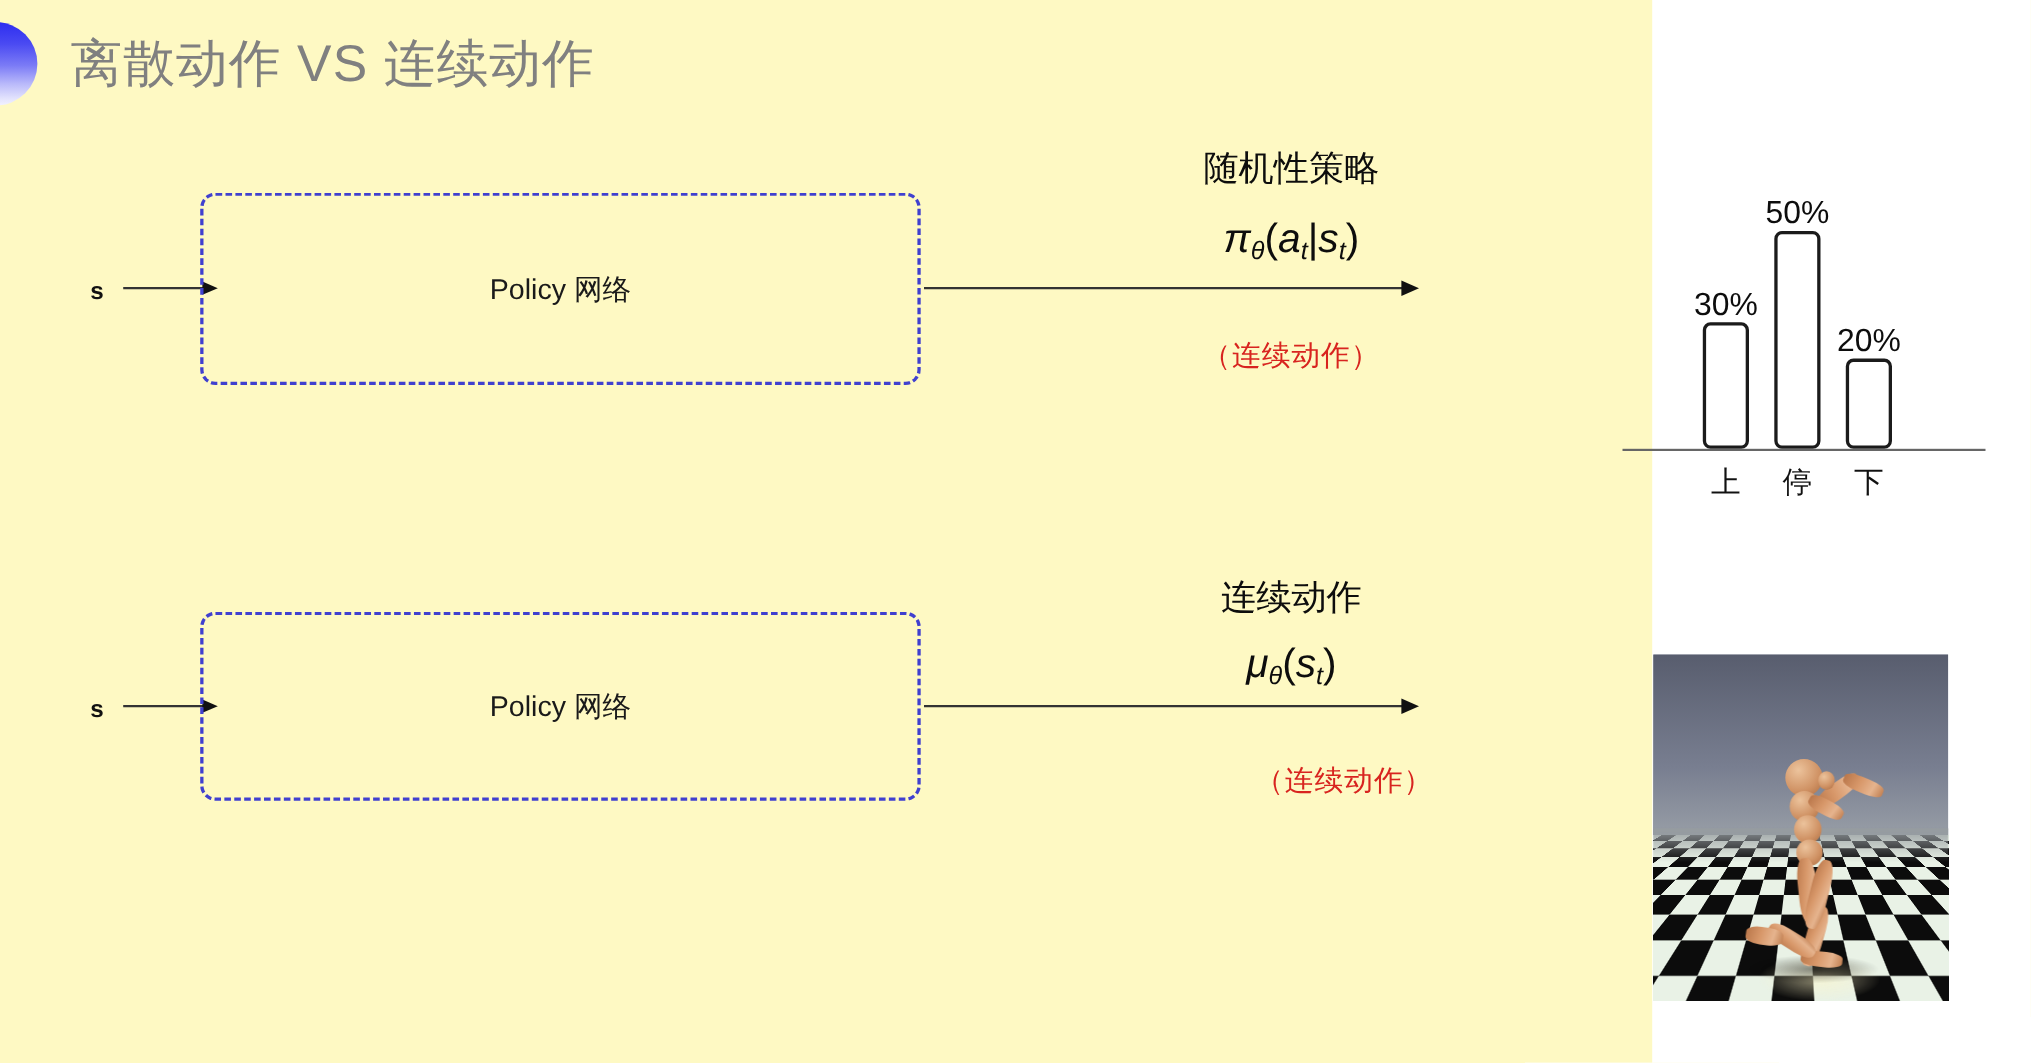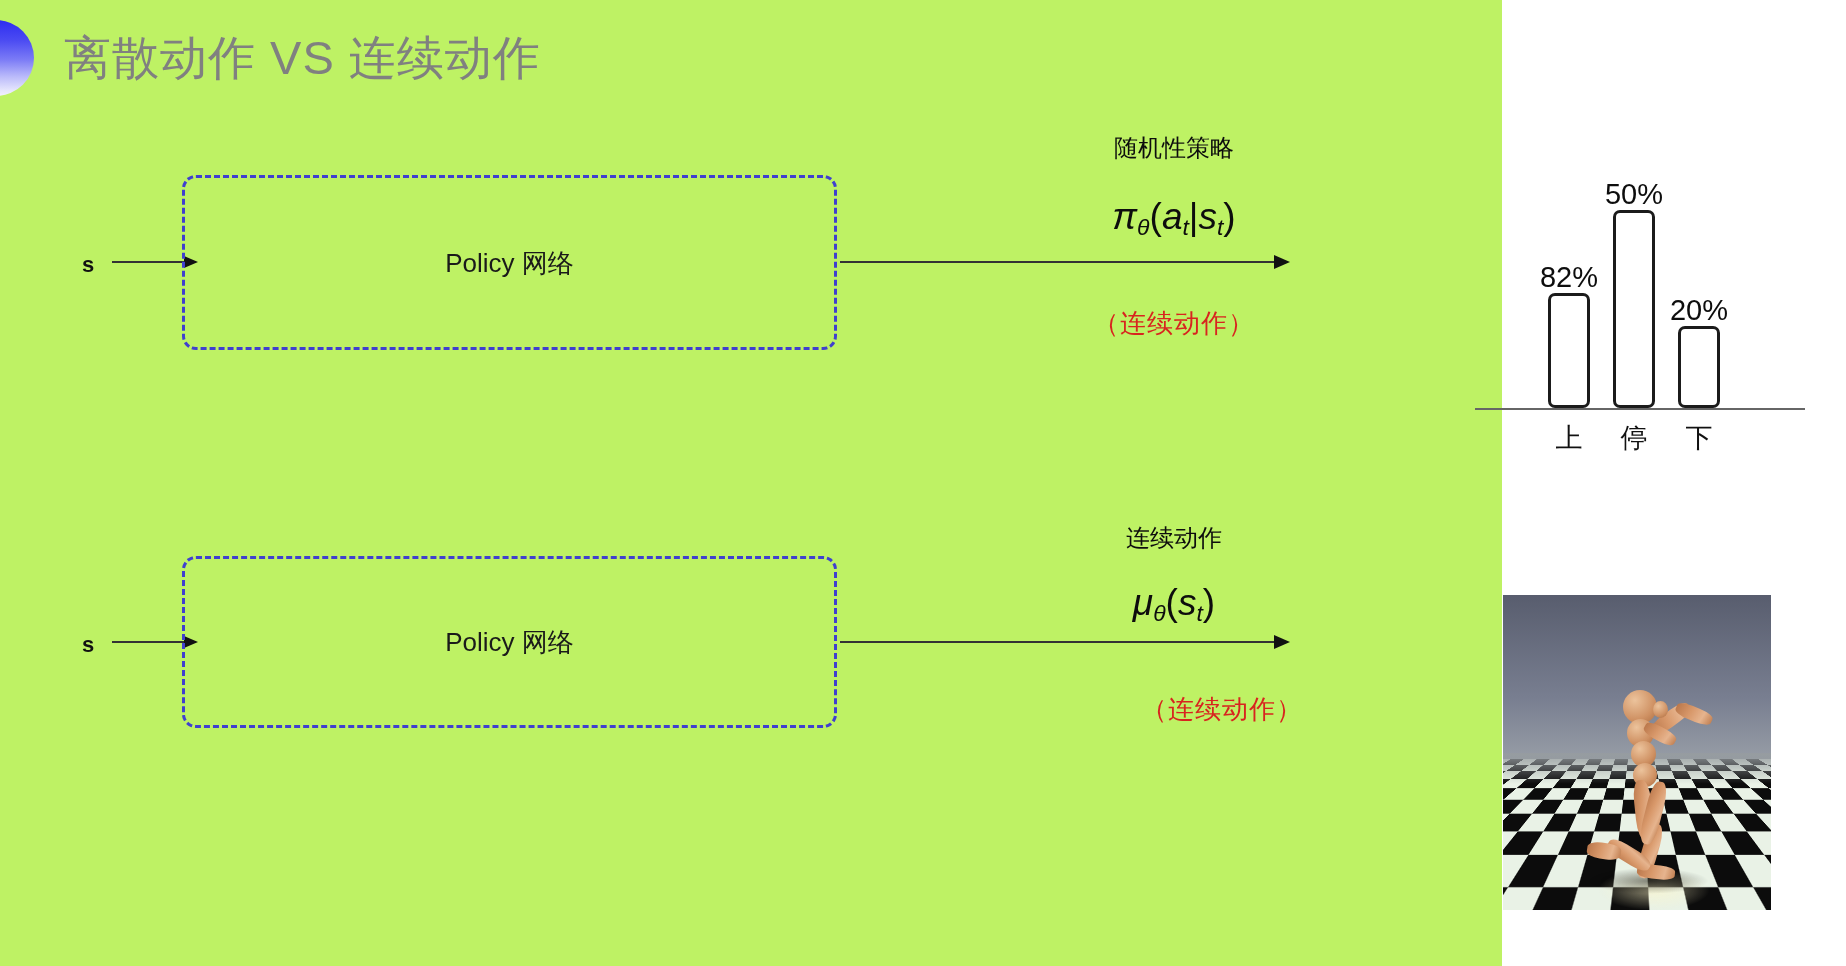--- a/index.html
+++ b/index.html
@@ -11,21 +11,21 @@
     position: relative;
     overflow: hidden;
     font-family: "Liberation Sans", "DejaVu Sans", sans-serif;
   }
 
   
   #slide {
     position: absolute;
     left: 0; top: 0;
     width: 1502px; height: 966px;
-    background: #bef264;
+    background: #fef9c3;
   }
 
   
   #title-decor {
     position: absolute;
     left: -34px; top: 20px;
     width: 68px; height: 76px;
     border-radius: 0 38px 38px 0;
     background: linear-gradient(180deg,
         #2d2df0 0%,
@@ -67,21 +67,21 @@
     white-space: nowrap;
     transform: translate(-50%, -50%);
   }
 
   
   .arrow-svg { position: absolute; overflow: visible; }
 
   
   .policy-kind {
     position: absolute;
-    font-size: 24px;
+    font-size: 32px;
     color: #0d0d0d;
     white-space: nowrap;
     transform: translateX(-50%);
     font-family: "Liberation Sans", "DejaVu Sans", sans-serif;
   }
   .formula {
     position: absolute;
     font-size: 37px;
     color: #0d0d0d;
     white-space: nowrap;
@@ -224,21 +224,21 @@
   </div>
 
   <div class="action-tag" style="left:1174px; top:306px;">（连续动作）</div>
 
   <div id="bar-chart">
 
     <div class="bar" style="left:78px; bottom:17px; width:42px; height:115px;"></div>
     <div class="bar" style="left:143px; bottom:17px; width:42px; height:198px;"></div>
     <div class="bar" style="left:208px; bottom:17px; width:42px; height:82px;"></div>
 
-    <div class="bar-value" style="left:99px; top:166px;">82%</div>
+    <div class="bar-value" style="left:99px; top:166px;">30%</div>
     <div class="bar-value" style="left:164px; top:83px;">50%</div>
     <div class="bar-value" style="left:229px; top:199px;">20%</div>
 
     <div class="bar-axis" style="top:313px;"></div>
 
     <div class="bar-cat" style="left:99px; top:325px;">上</div>
     <div class="bar-cat" style="left:164px; top:325px;">停</div>
     <div class="bar-cat" style="left:229px; top:325px;">下</div>
   </div>
 

